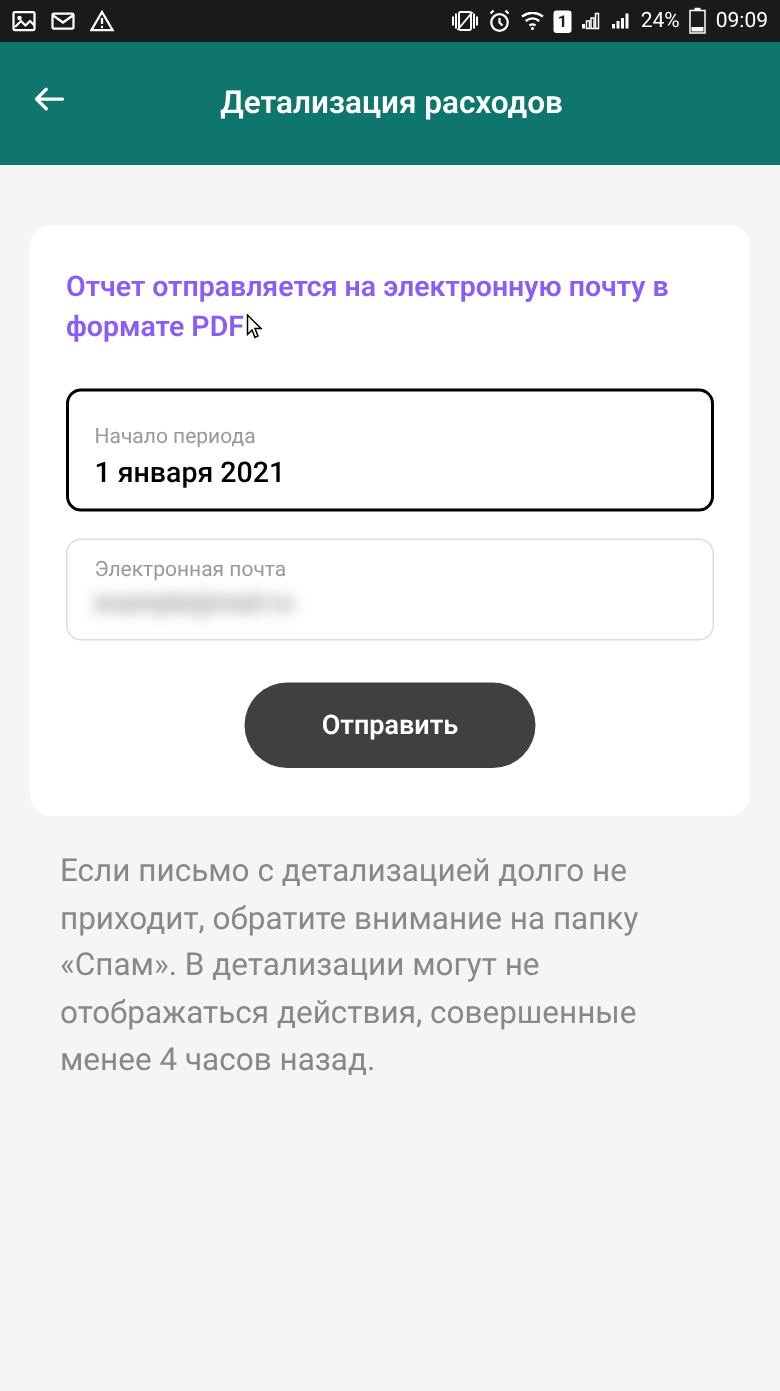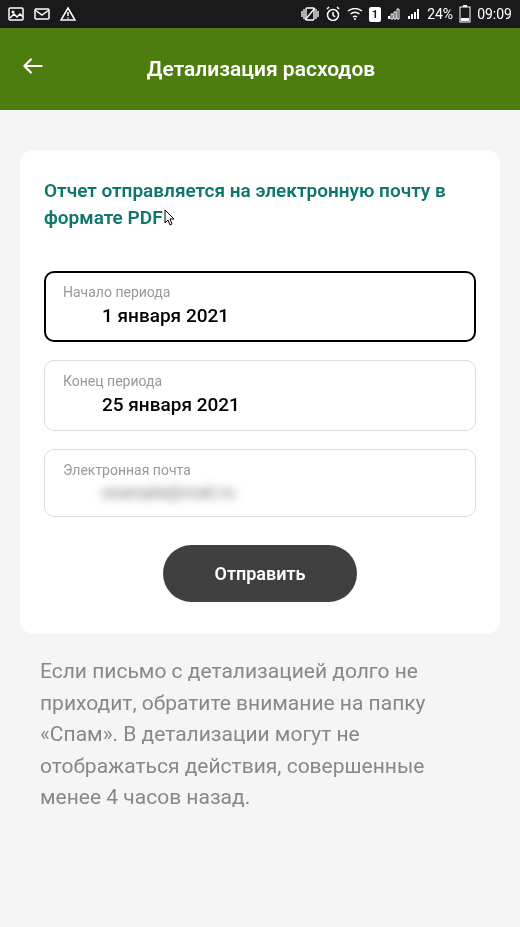--- a/index.html
+++ b/index.html
@@ -33,21 +33,21 @@
       display: flex;
       gap: 6px;
       align-items: center;
     }
     .status-icon {
       display: inline-flex;
       align-items: center;
       justify-content: center;
     }
     .header {
-      background: #4d7c0f;
+      background: #0f766e;
       color: #fff;
       height: 82px;
       display: flex;
       align-items: center;
       padding: 0 20px;
     }
     .back-arrow {
       color: #fff;
       font-size: 24px;
       cursor: pointer;
@@ -64,49 +64,48 @@
       padding: 40px 20px 20px;
     }
     .card {
       background: #fff;
       border-radius: 14px;
       padding: 28px 24px 32px;
     }
     .card-heading {
       font-size: 19px;
       font-weight: 600;
-      color: #0f766e;
+      color: #8b5cf6;
       line-height: 1.4;
-      margin-bottom: 40px;
+      margin-bottom: 28px;
     }
     .cursor {
       display: inline-block;
       position: relative;
       top: 3px;
     }
     .input-field {
       border: 1px solid #ddd;
       border-radius: 10px;
       padding: 12px 18px 14px;
       margin-bottom: 18px;
     }
     .input-field.active {
       border: 2px solid #000;
-      padding: 11px 17px 13px;
+      padding: 22px 17px 13px;
     }
     .input-label {
       font-size: 14px;
       color: #999;
       margin-bottom: 4px;
     }
     .input-value {
       font-size: 19px;
       color: #000;
       font-weight: 500;
-      margin-left: 39px;
     }
     .input-value.blurred {
       filter: blur(5px);
       color: #888;
       font-size: 17px;
     }
     .submit-button {
       display: block;
       margin: 28px auto 0;
       background: #404040;
@@ -227,24 +226,20 @@
       <span>Отчет отправляется на электронную почту в формате PDF</span><span class="cursor"><svg width="14" height="18" viewBox="0 0 14 18" fill="none">
             <path d="M2 1 L2 14 L5 11 L7 16 L9 15 L7 10 L11 10 Z" stroke="#000" stroke-width="1" fill="#fff"></path>
           </svg></span>
     </h2>
 
     <div class="input-field active">
       <div class="input-label">Начало периода</div>
       <div class="input-value">1 января 2021</div>
     </div>
 
-    <div class="input-field">
-      <div class="input-label">Конец периода</div>
-      <div class="input-value">25 января 2021</div>
-    </div>
 
     <div class="input-field">
       <div class="input-label">Электронная почта</div>
       <div class="input-value blurred">example@mail.ru</div>
     </div>
 
     <button class="submit-button">Отправить</button>
   </div>
 
   <div class="help-text">Если письмо с детализацией долго не приходит, обратите внимание на папку «Спам». В детализации могут не отображаться действия, совершенные менее 4 часов назад.</div>

